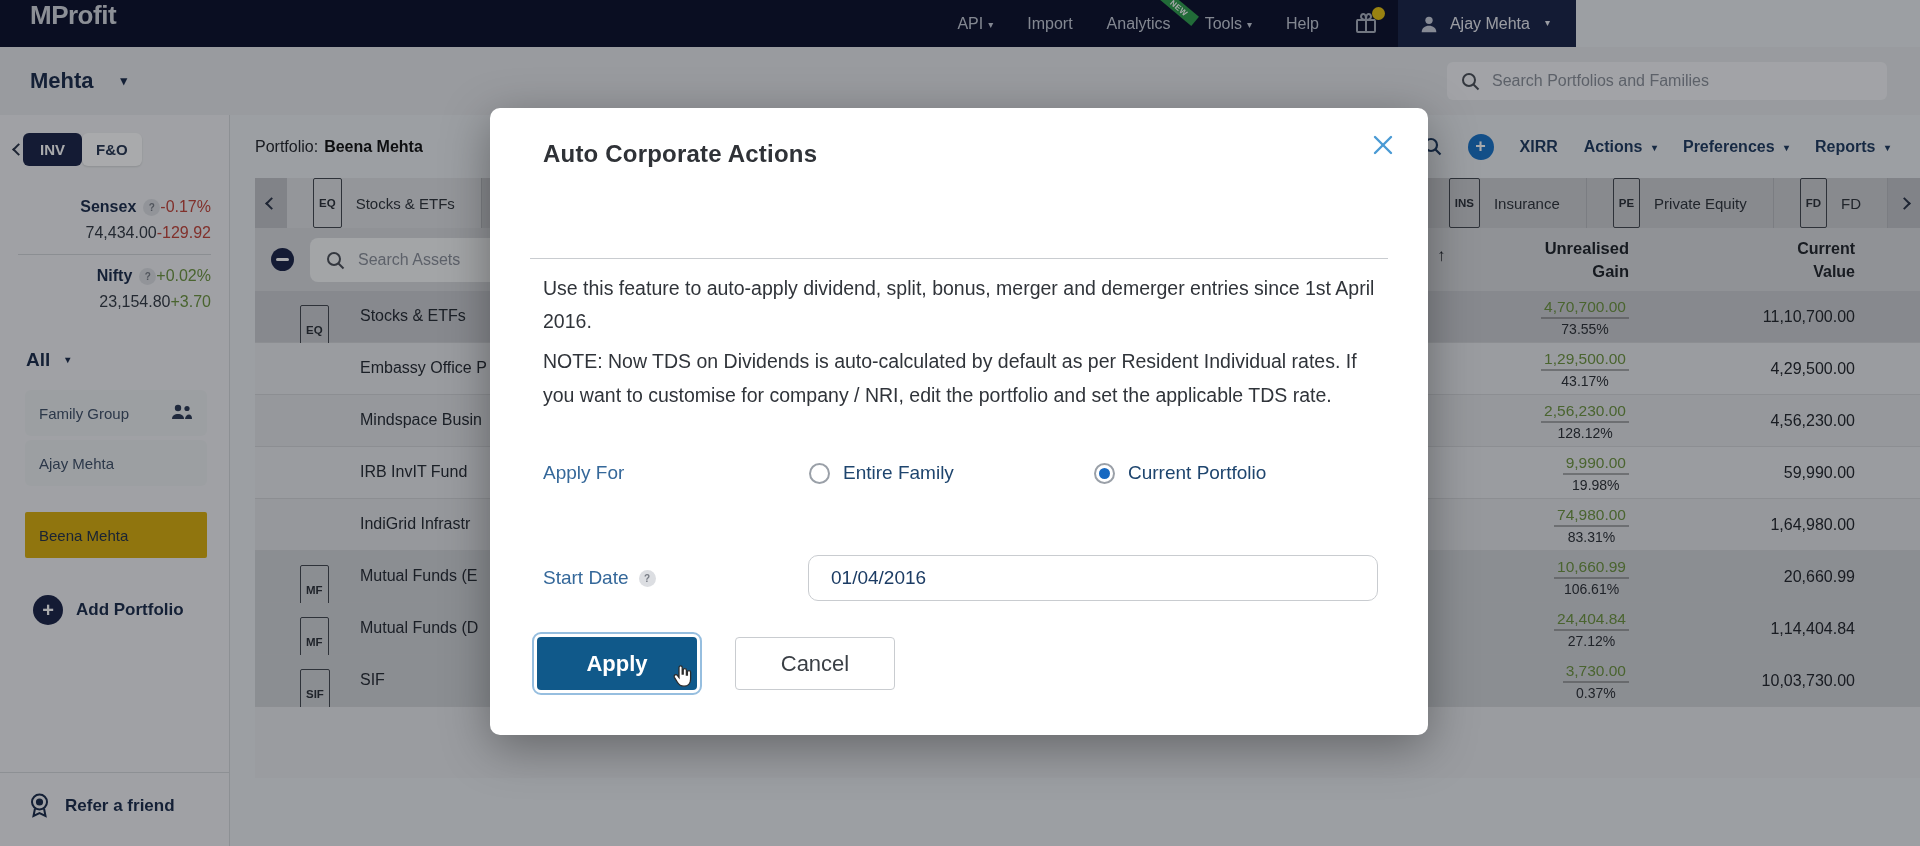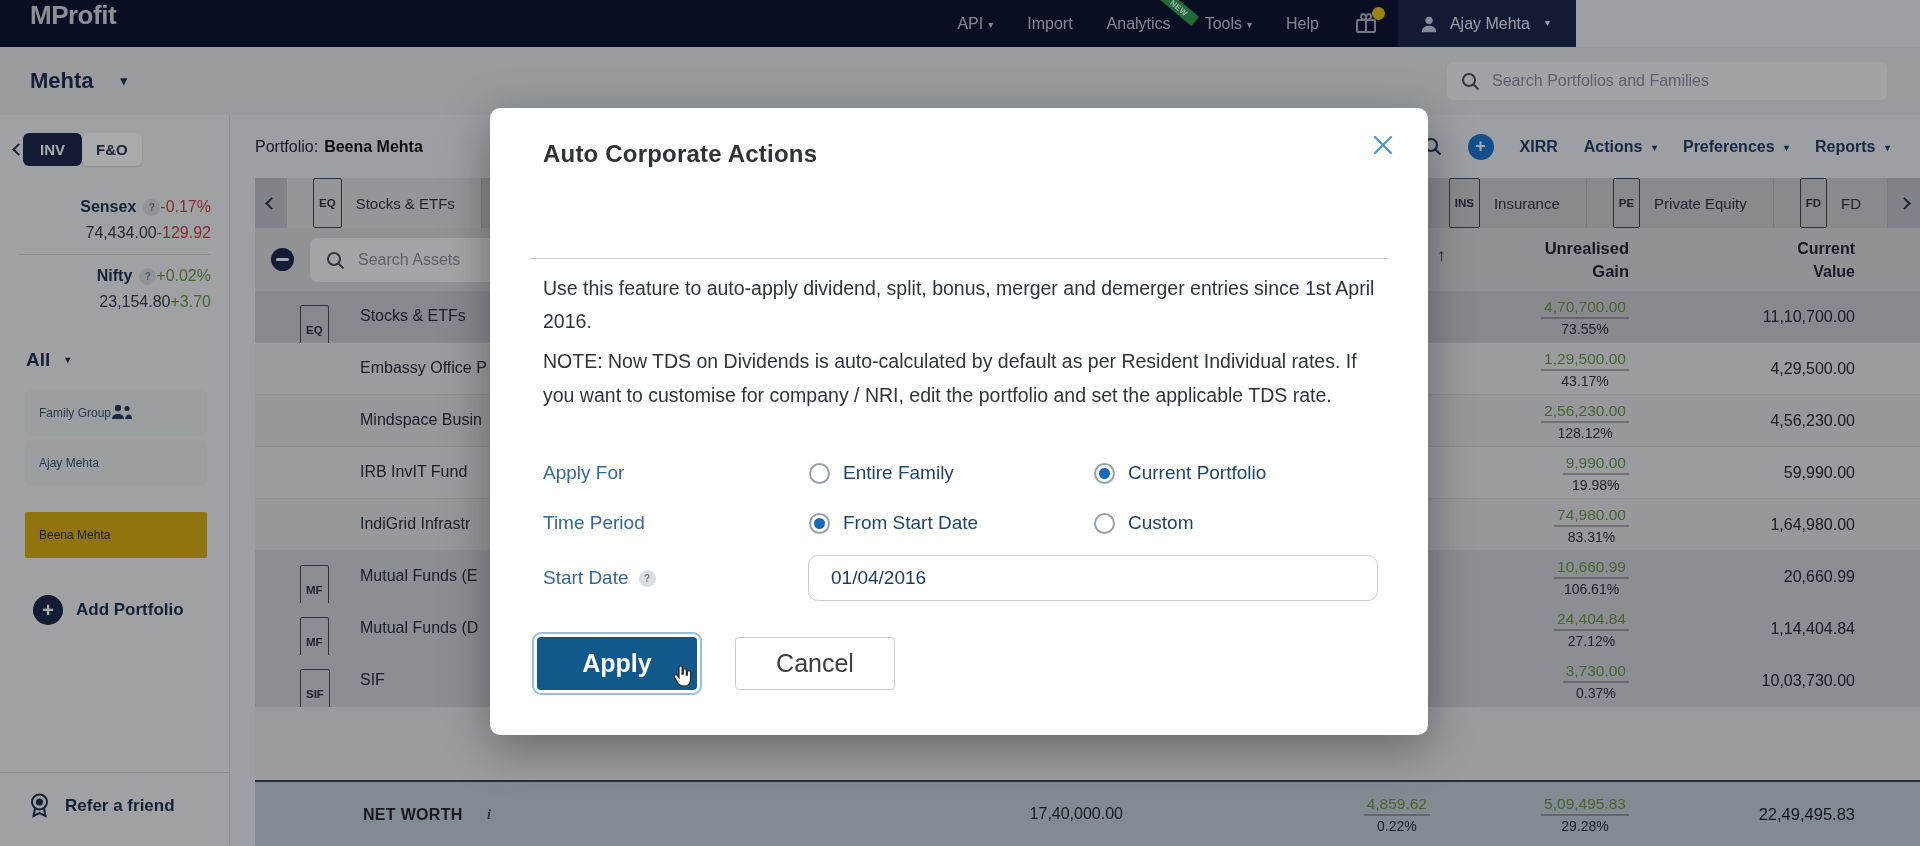--- a/index.html
+++ b/index.html
@@ -44,22 +44,22 @@
   .mrow { display:flex; justify-content:flex-end; align-items:center; padding:4px 4px; font-size:16px; }
   .idx-name { color:#1b2b4a; font-weight:bold; display:flex; align-items:center; gap:7px; }
   .qmark { width:17px; height:17px; border-radius:50%; background:#dcdee2; color:#787d86; font-size:10px; display:inline-flex;
            align-items:center; justify-content:center; font-weight:bold; }
   .idx-val { color:#343a44; }
   .neg { color:#c2443a; }
   .pos { color:#6d9440; }
   .mdiv { border-top:1px solid #d2d4d8; margin:8px 4px; }
   .all-filter { margin:34px 0 0 26px; color:#1b2b4a; font-size:19px; font-weight:bold; display:flex; align-items:center; gap:10px; }
   .plist { position:absolute; left:25px; right:22px; top:275px; }
-  .pbtn { height:46px; border-radius:6px; background:#eceef0; color:#3f5068; font-size:12px; display:flex; align-items:center;
-          padding:0 14px; margin-bottom:4px; justify-content:flex-start; }
+  .pbtn { height:46px; border-radius:6px; background:#eceef0; color:#3f5068; font-size:15px; display:flex; align-items:center;
+          padding:0 14px; margin-bottom:4px; justify-content:space-between; }
   .pbtn.gap { margin-top:26px; }
   .pbtn.selected { background:#d9ae0d; color:#253246; border-radius:2px; }
   .people-icon svg { width:22px; height:16px; }
   .add-portfolio { position:absolute; left:33px; top:480px; display:flex; align-items:center; gap:13px; }
   .add-circle { width:30px; height:30px; border-radius:50%; background:#1b2448; color:#fff; font-size:20px; display:flex;
                 align-items:center; justify-content:center; font-weight:bold; }
   .add-label { color:#1b2b4a; font-size:17px; font-weight:bold; }
   .refer { position:absolute; left:0; right:0; top:657px; border-top:1px solid #d5d7da; padding:20px 0 0 28px;
            display:flex; align-items:center; gap:14px; }
   .refer svg { width:23px; height:25px; }
@@ -132,21 +132,21 @@
   .frow.r2 { top:400px; height:30px; }
   .frow.r3 { top:444px; height:52px; }
   .flabel { color:#35689a; font-size:19px; display:flex; align-items:center; gap:10px; }
   .ropt { position:absolute; display:flex; align-items:center; gap:13px; color:#1e456e; font-size:19px; }
   .ropt.c1 { left:266px; }
   .ropt.c2 { left:551px; }
   .radio { width:21px; height:21px; border:2px solid #9aa0a8; border-radius:50%; background:#fff; position:relative; flex:0 0 auto; }
   .radio.checked::after { content:""; position:absolute; left:3px; top:3px; width:11px; height:11px; border-radius:50%; background:#1668c1; }
   .date-input { position:absolute; left:265px; top:3px; width:570px; height:46px; border:1px solid #c9ccd0; border-radius:10px;
                 padding:0 22px; font-size:19px; color:#1c3c64; outline:none; font-family:"Liberation Sans", sans-serif; background:#fff; }
-  .m-btn { position:absolute; top:529px; height:53px; width:160px; border-radius:4px; font-size:25px; display:flex;
+  .m-btn { position:absolute; top:529px; height:53px; width:160px; border-radius:4px; font-size:22px; display:flex;
            align-items:center; justify-content:center; cursor:pointer; }
   .m-btn.apply { left:47px; background:#10598a; color:#fff; font-weight:bold; outline:2px solid #96bedf; outline-offset:3px; }
   .m-btn.cancel { left:245px; background:#fff; color:#3a3f45; border:1px solid #c9ccd0; }
   .cursor { position:absolute; left:180px; top:555px; width:24px; height:27px; z-index:60; }
 </style>
 </head>
 <body>
 
 <div class="screen">
 
@@ -396,34 +396,20 @@
           <span class="aname">SIF</span>
           <span class="frac g">
               <span class="v">3,730.00</span>
               <span class="p">0.37%</span>
             </span>
           <span class="cur">10,03,730.00</span>
         </div>
       </div>
       <div class="tfiller"></div>
 
-      <div class="networth">
-        <span class="nw-label">NET WORTH</span>
-        <span class="nw-i">i</span>
-        <span class="nw-invested">17,40,000.00</span>
-        <span class="frac nw1">
-            <span class="v">4,859.62</span>
-            <span class="p">0.22%</span>
-          </span>
-        <span class="frac g">
-            <span class="v">5,09,495.83</span>
-            <span class="p">29.28%</span>
-          </span>
-        <span class="nw-cur">22,49,495.83</span>
-      </div>
     </section>
   </main>
 
   <div class="backdrop"></div>
   <div class="modal">
     <svg class="m-close" viewBox="0 0 22 22" stroke="#4a9ad4" stroke-width="2.4" stroke-linecap="round">
       <line x1="3" y1="3" x2="19" y2="19"></line>
         <line x1="19" y1="3" x2="3" y2="19"></line>
     </svg>
     <div class="m-title">Auto Corporate Actions</div>
@@ -436,31 +422,20 @@
       <span class="ropt c1">
         <span class="radio"></span>
         <span>Entire Family</span>
       </span>
       <span class="ropt c2">
         <span class="radio checked"></span>
         <span>Current Portfolio</span>
       </span>
     </div>
 
-    <div class="frow r2">
-      <span class="flabel">Time Period</span>
-      <span class="ropt c1">
-        <span class="radio checked"></span>
-        <span>From Start Date</span>
-      </span>
-      <span class="ropt c2">
-        <span class="radio"></span>
-        <span>Custom</span>
-      </span>
-    </div>
 
     <div class="frow r3">
       <span class="flabel">
         <span>Start Date</span>
         <span class="qmark">?</span>
       </span>
       <input class="date-input" value="01/04/2016" style="">
     </div>
 
     <div class="m-btn apply">Apply</div>

